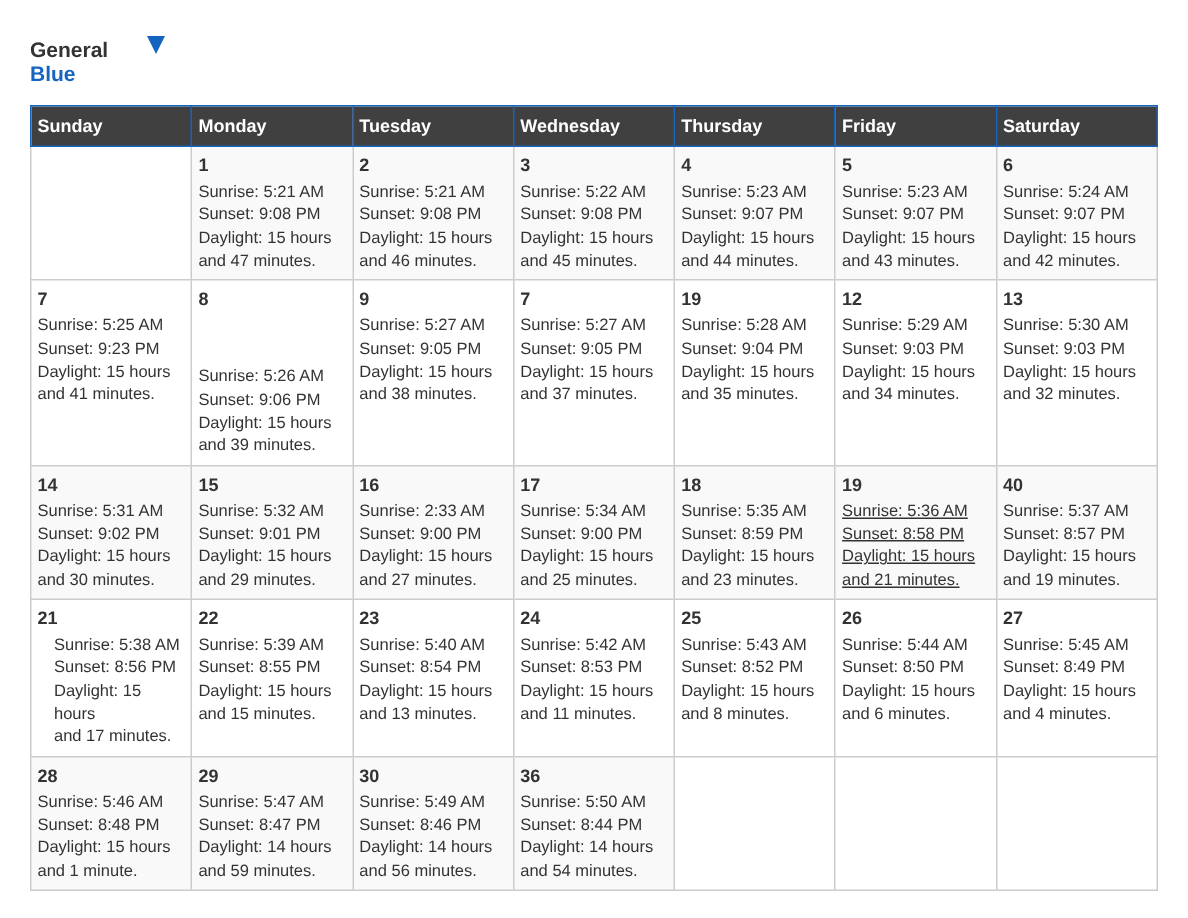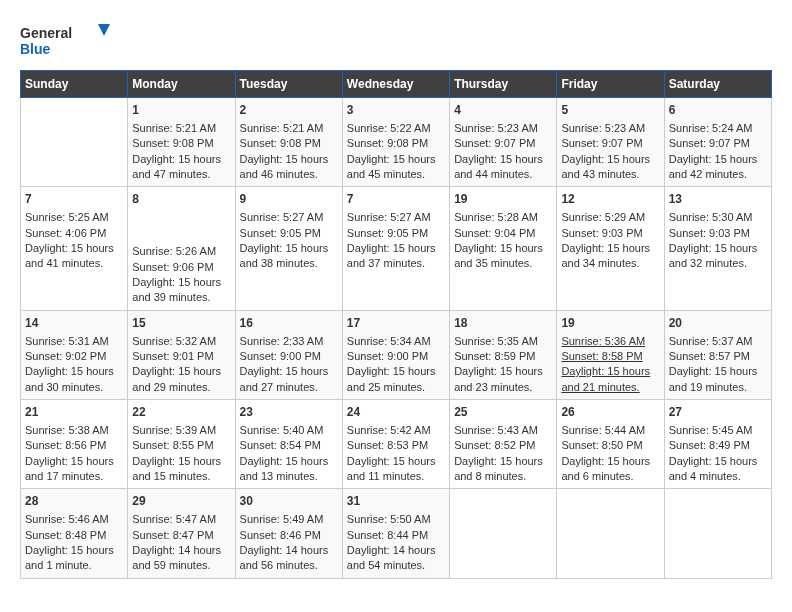--- a/index.html
+++ b/index.html
@@ -138,21 +138,21 @@
           <div class="day-info" style="white-space: pre-line;">Sunrise: 5:24 AM
 Sunset: 9:07 PM
 Daylight: 15 hours
 and 42 minutes.</div>
         </td>
       </tr>
       <tr>
         <td>
           <div class="day-number">7</div>
           <div class="day-info" style="white-space: pre-line;">Sunrise: 5:25 AM
-Sunset: 4:06 PM
+Sunset: 9:23 PM
 Daylight: 15 hours
 and 41 minutes.</div>
         </td>
         <td>
           <div class="day-number">8</div>
           <div class="day-info" style="white-space: pre-line; margin-top: 36px;">Sunrise: 5:26 AM
 Sunset: 9:06 PM
 Daylight: 15 hours
 and 39 minutes.</div>
         </td>
@@ -229,31 +229,31 @@
 and 23 minutes.</div>
         </td>
         <td>
           <div class="day-number">19</div>
           <div class="day-info" style="white-space: pre-line; text-decoration: underline;">Sunrise: 5:36 AM
 Sunset: 8:58 PM
 Daylight: 15 hours
 and 21 minutes.</div>
         </td>
         <td>
-          <div class="day-number">20</div>
+          <div class="day-number">40</div>
           <div class="day-info" style="white-space: pre-line;">Sunrise: 5:37 AM
 Sunset: 8:57 PM
 Daylight: 15 hours
 and 19 minutes.</div>
         </td>
       </tr>
       <tr>
         <td>
           <div class="day-number">21</div>
-          <div class="day-info" style="white-space: pre-line;">Sunrise: 5:38 AM
+          <div class="day-info" style="white-space: pre-line; margin-left: 11px;">Sunrise: 5:38 AM
 Sunset: 8:56 PM
 Daylight: 15 hours
 and 17 minutes.</div>
         </td>
         <td>
           <div class="day-number">22</div>
           <div class="day-info" style="white-space: pre-line;">Sunrise: 5:39 AM
 Sunset: 8:55 PM
 Daylight: 15 hours
 and 15 minutes.</div>
@@ -310,21 +310,21 @@
 and 59 minutes.</div>
         </td>
         <td>
           <div class="day-number">30</div>
           <div class="day-info" style="white-space: pre-line;">Sunrise: 5:49 AM
 Sunset: 8:46 PM
 Daylight: 14 hours
 and 56 minutes.</div>
         </td>
         <td>
-          <div class="day-number">31</div>
+          <div class="day-number">36</div>
           <div class="day-info" style="white-space: pre-line;">Sunrise: 5:50 AM
 Sunset: 8:44 PM
 Daylight: 14 hours
 and 54 minutes.</div>
         </td>
         <td class="empty"></td>
         <td class="empty"></td>
         <td class="empty"></td>
       </tr>
     </tbody>

